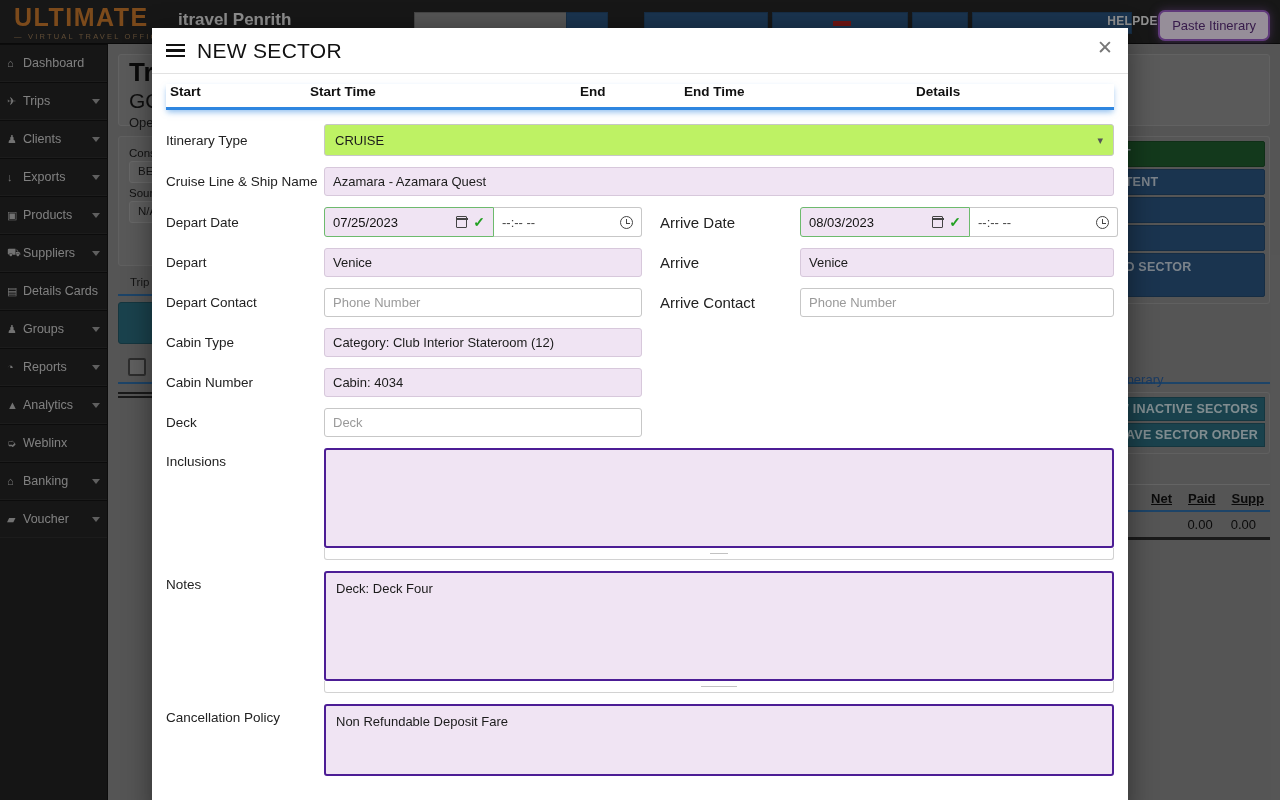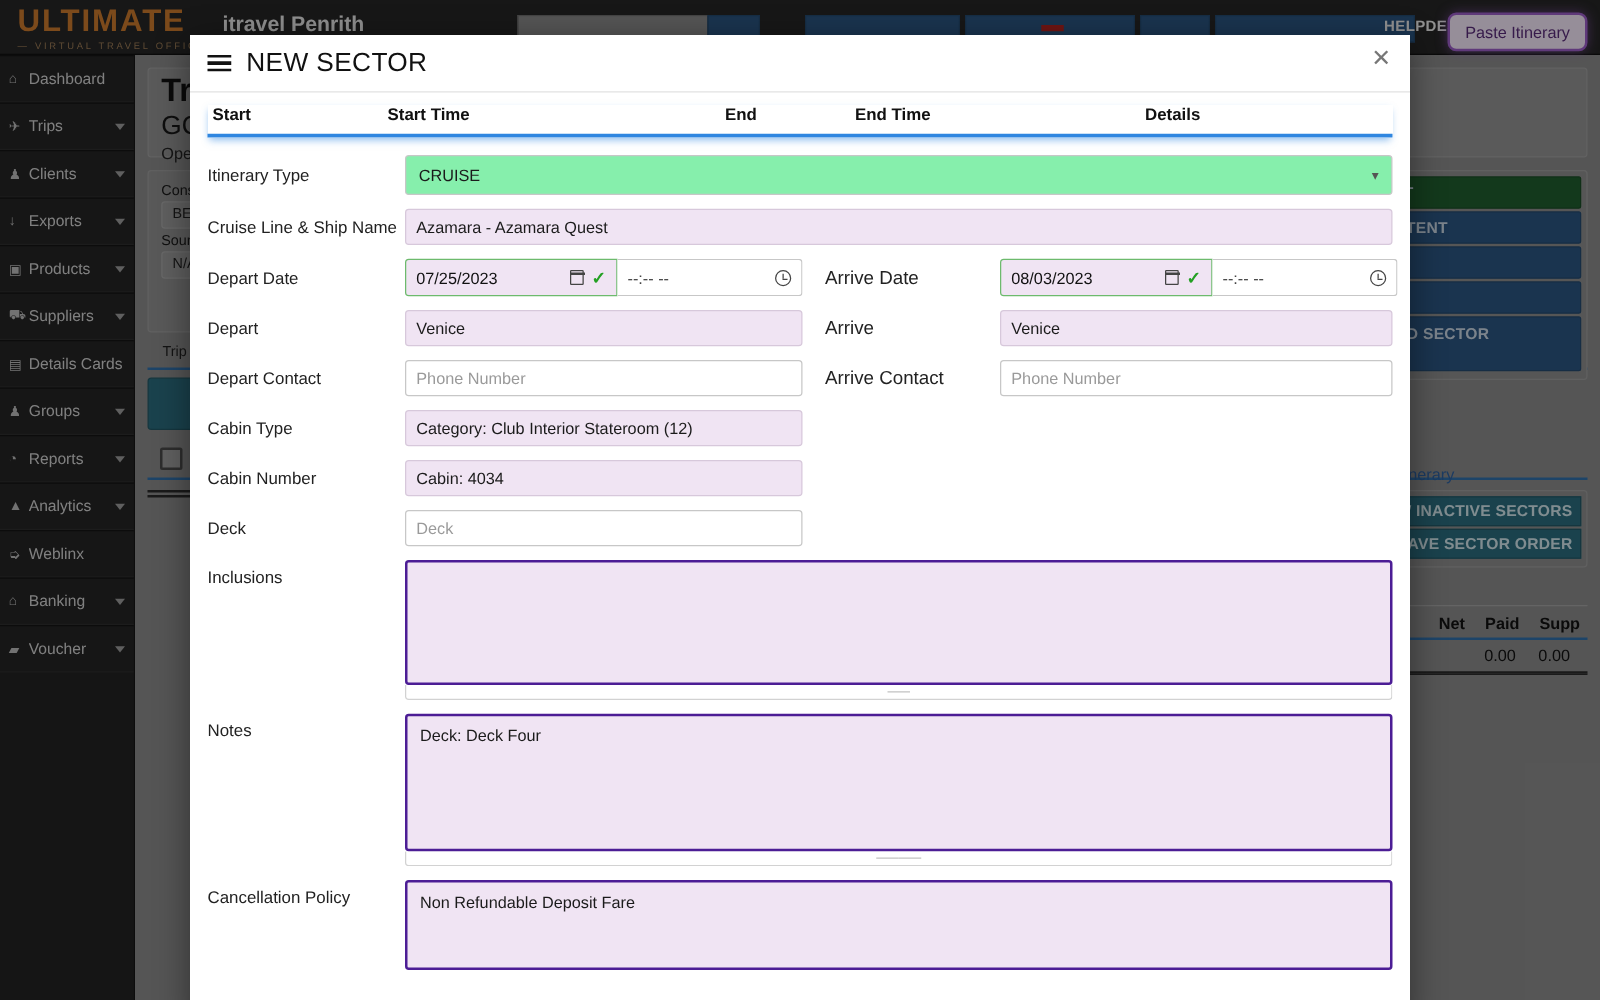--- a/index.html
+++ b/index.html
@@ -172,20 +172,21 @@
     padding-right: 6px; letter-spacing: .2px; cursor: pointer;
   }
   .totals {
     position: absolute; right: 10px; top: 440px; width: 270px;
   }
   .tot-head {
     display: flex; justify-content: flex-end; gap: 16px;
     font-size: 13px; font-weight: bold; color: #111;
     border-top: 1px solid #a2a2a2; padding: 6px 6px 4px 0;
     border-bottom: 2px solid #2f6ea8;
+    text-decoration: underline;
   }
   .tot-row {
     display: flex; justify-content: flex-end; gap: 18px;
     font-size: 13px; color: #111; padding: 5px 14px 5px 0;
     border-bottom: 2px solid #2a2a2a;
   }
   .tot-row2 { border-top: 1px solid #2a2a2a; height: 3px; }
 
   
   .backdrop {
@@ -235,21 +236,21 @@
     display: flex; align-items: center; padding: 0 8px;
     background: #fff;
   }
   .fld.lav { background: #f0e4f3; border-color: #d7c8db; }
   .fld.ph { color: #9a9a9a; }
   .fld.half { width: 318px; flex: 0 0 318px; }
   .fld.full { flex: 1; }
 
   .select-fld {
     flex: 1; height: 32px; border: 1px solid #c7c7c7; border-radius: 3px;
-    background: #86efac; font-size: 13px; color: #1b1b1b;
+    background: #bef264; font-size: 13px; color: #1b1b1b;
     display: flex; align-items: center; justify-content: space-between;
     padding: 0 10px; cursor: pointer;
   }
   .chev { font-size: 11px; color: #555; }
 
   .datebox {
     width: 170px; flex: 0 0 170px; height: 30px;
     border: 1px solid #6dba6d; border-radius: 3px 0 0 3px;
     background: #f0e4f3;
     display: flex; align-items: center; gap: 6px; padding: 0 8px;

